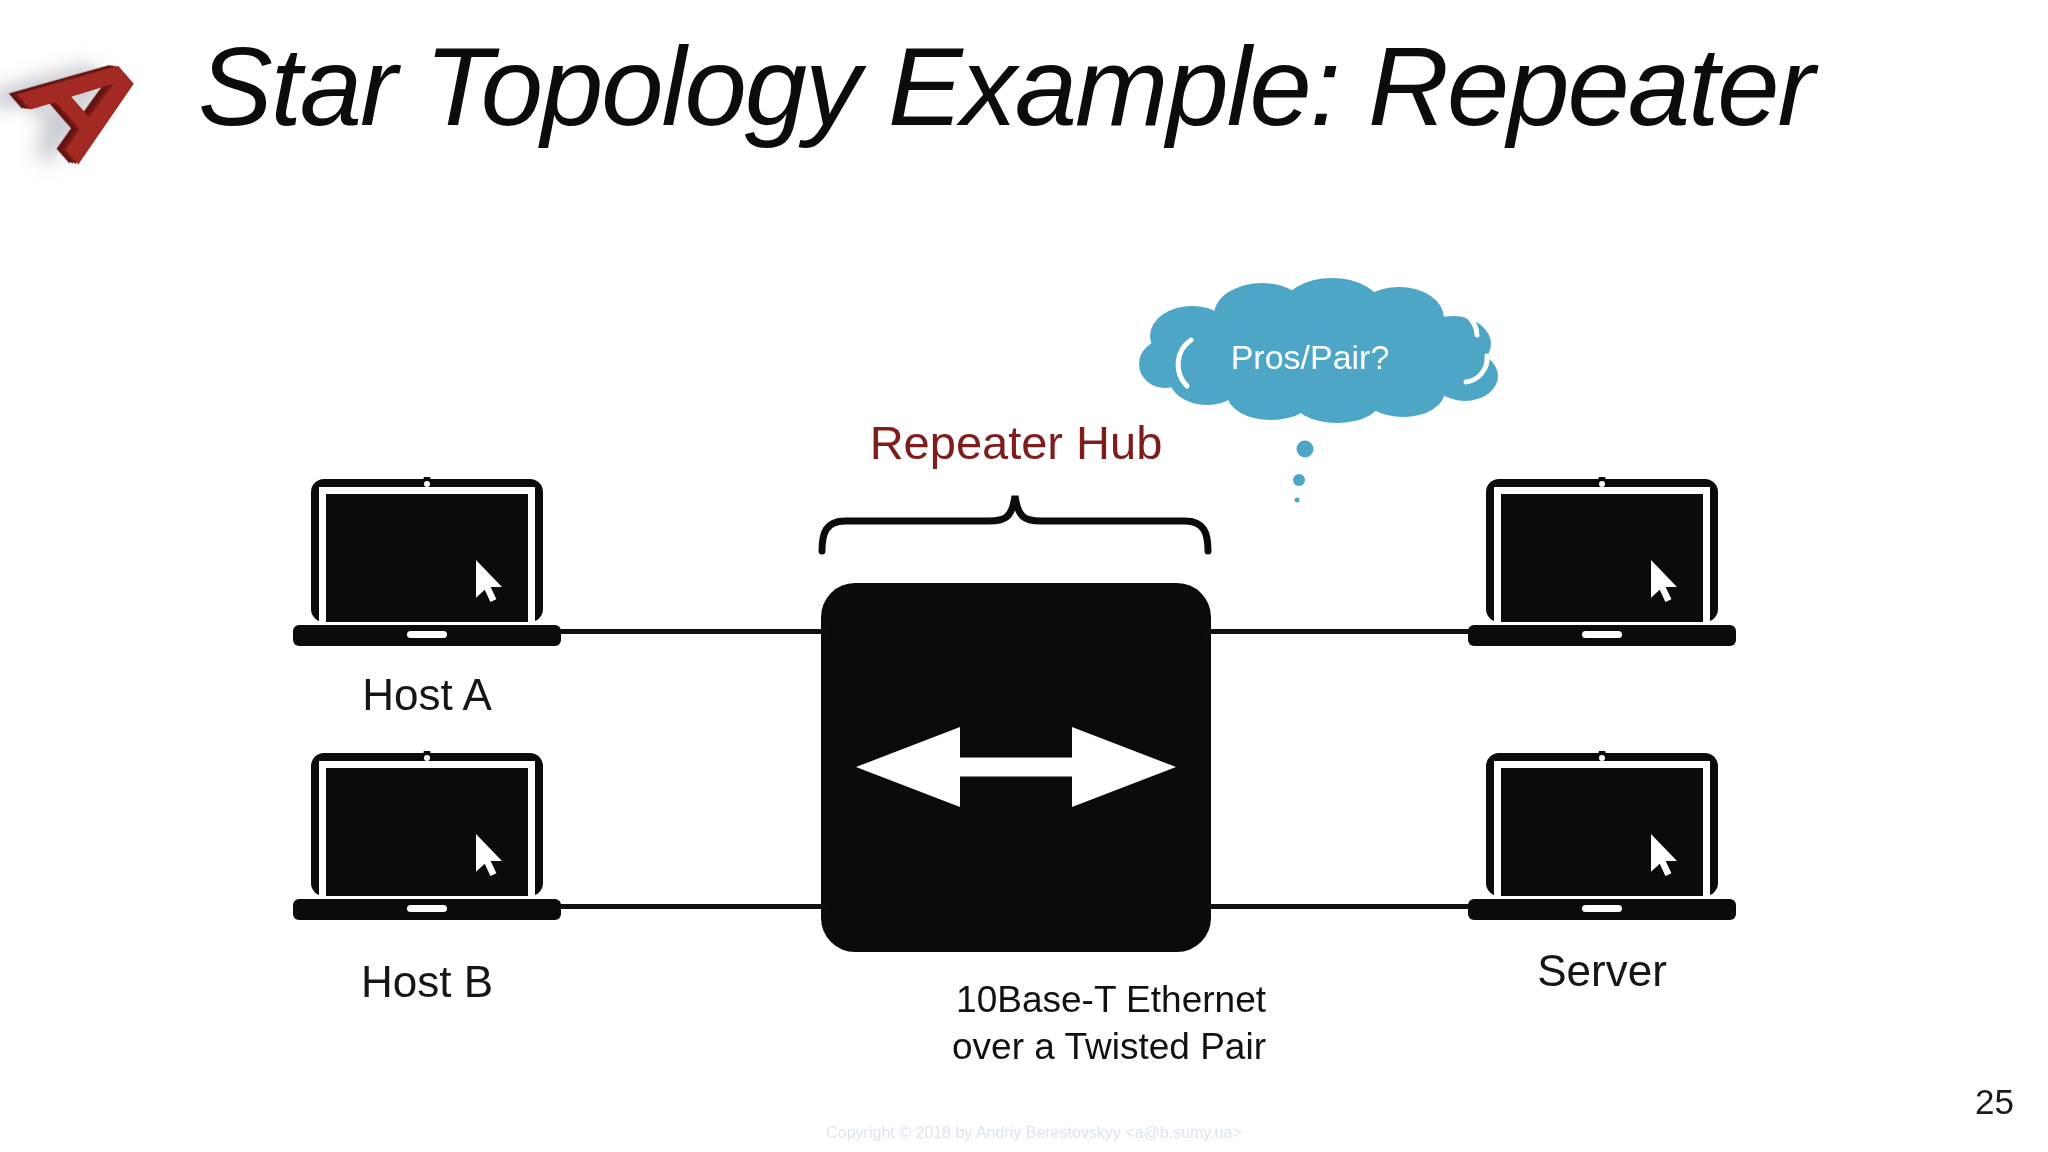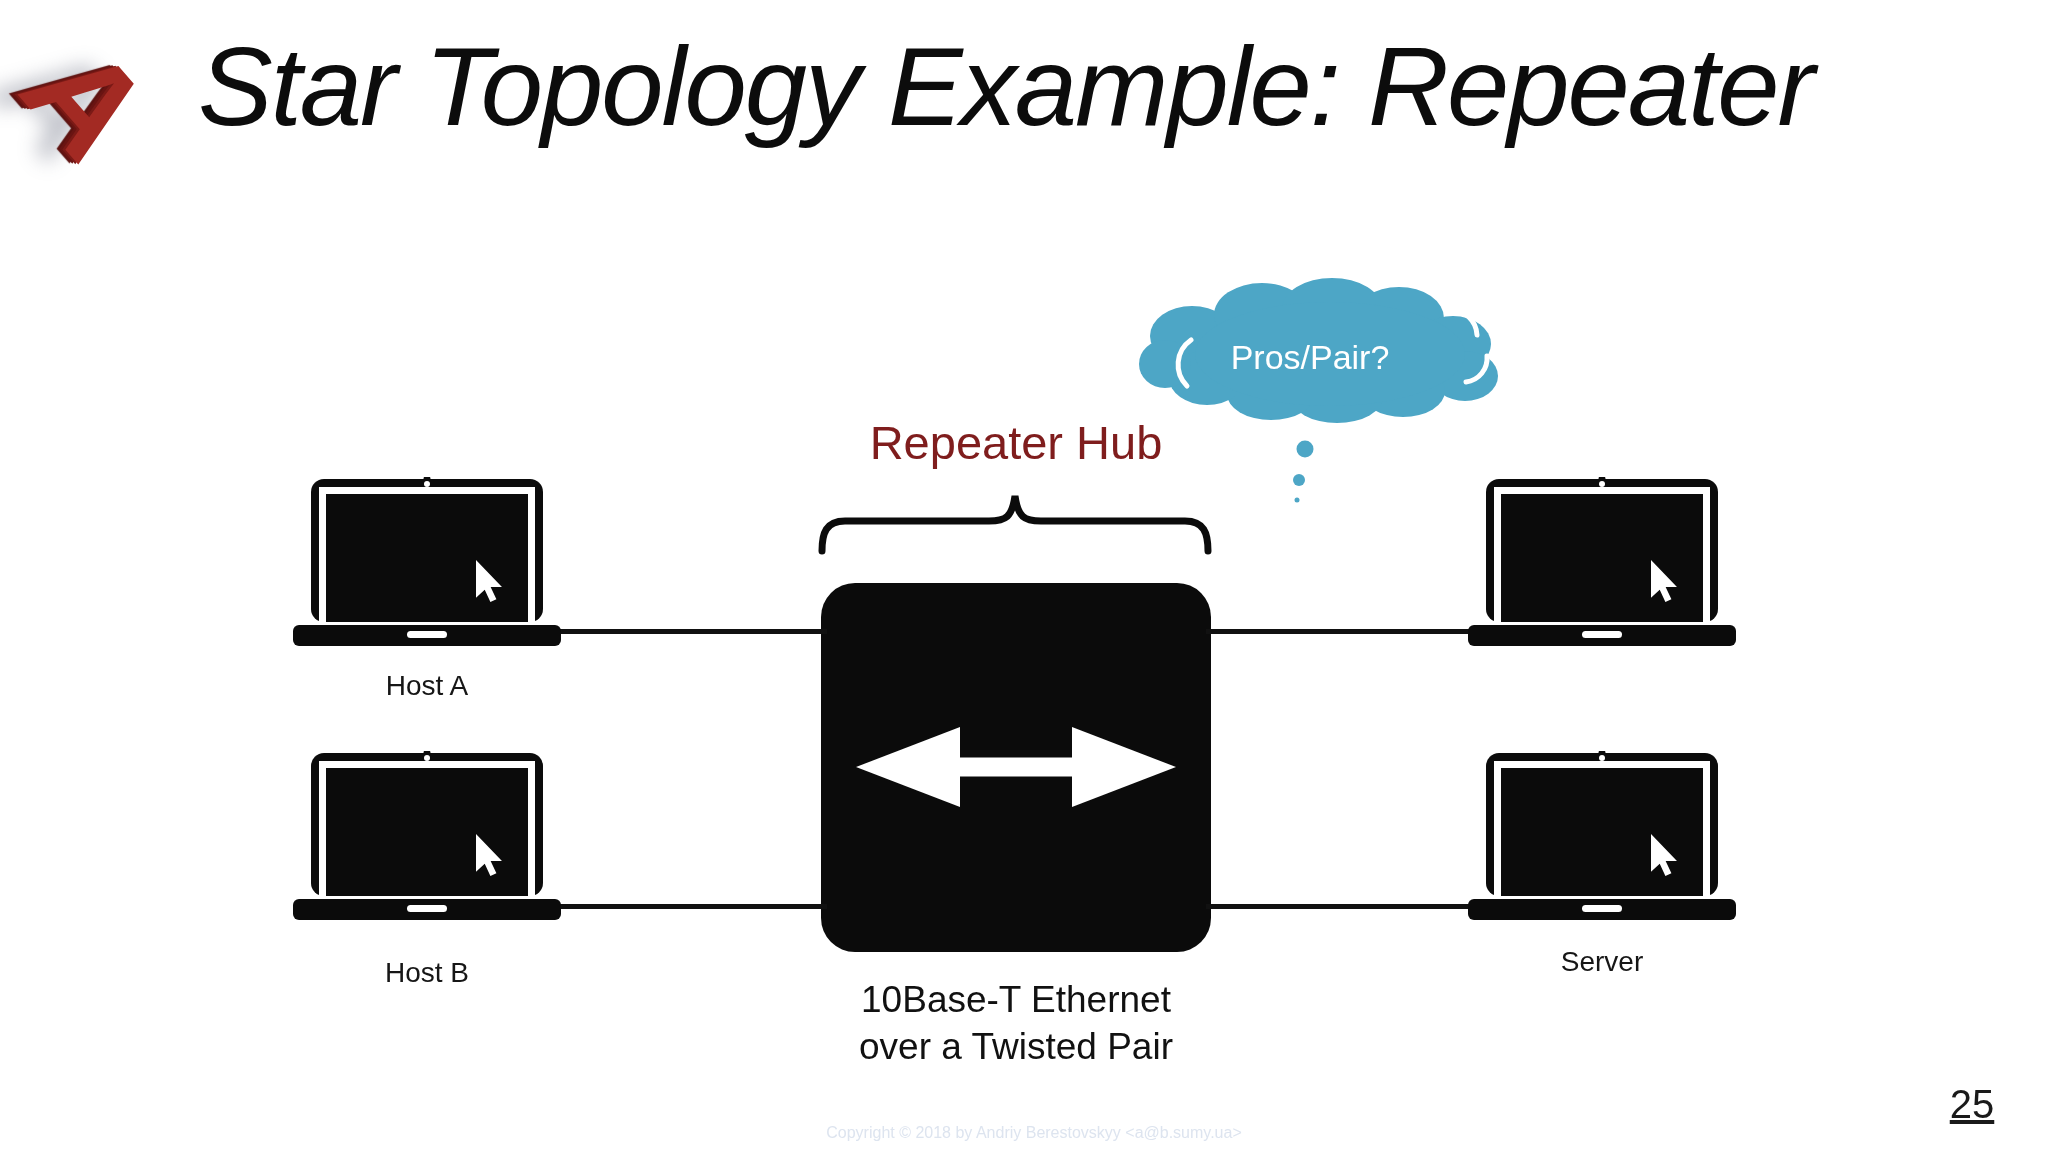--- a/index.html
+++ b/index.html
@@ -24,46 +24,46 @@
                font-size:34px;color:#ffffff;}
   .cloud-dots{position:absolute;left:1280px;top:435px;width:56px;height:76px;}
 
   
   .hub-label{position:absolute;left:816px;top:415px;width:400px;text-align:center;
              font-size:47px;color:#7f1d1d;}
   .brace-svg{position:absolute;left:813px;top:487px;width:400px;height:72px;}
   .hub-box{position:absolute;left:821px;top:583px;width:390px;height:369px;
            background:#0b0b0b;border-radius:34px;}
   .hub-arrow{position:absolute;left:35px;top:144px;width:320px;height:80px;}
-  .hub-caption{position:absolute;left:766px;top:976px;width:500px;text-align:center;
+  .hub-caption{position:absolute;left:766px;top:976px;width:500px;text-align:right;
                font-size:37px;line-height:47px;color:#111;}
 
   
   .cable{position:absolute;height:5px;background:#111;}
   .cable.tl{left:555px;top:629px;width:272px;}
   .cable.bl{left:555px;top:904px;width:272px;}
   .cable.tr{left:1206px;top:629px;width:270px;}
   .cable.br{left:1206px;top:904px;width:270px;}
 
   
   .laptop{position:absolute;width:268px;height:169px;}
   .laptop.host-a{left:293px;top:477px;}
   .laptop.host-b{left:293px;top:751px;}
   .laptop.host-c{left:1468px;top:477px;}
   .laptop.server{left:1468px;top:751px;}
 
-  .node-label{position:absolute;width:268px;text-align:center;font-size:28px;color:#161616;}
+  .node-label{position:absolute;width:268px;text-align:center;font-size:44px;color:#161616;}
   .node-label.la{left:293px;top:670px;}
   .node-label.lb{left:293px;top:946px;margin-top:11px;}
   .node-label.lc{left:1468px;top:670px;}
   .node-label.ls{left:1468px;top:946px;}
 
   
-  .page-number{position:absolute;left:1930px;top:1082px;width:84px;text-align:center;
-               font-size:40px;color:#1a1a1a;text-decoration:underline;}
+  .page-number{position:absolute;left:1930px;top:1082px;width:84px;text-align:right;
+               font-size:35px;color:#1a1a1a;}
   .copyright{position:absolute;left:724px;top:1124px;width:620px;text-align:center;
              font-size:16px;color:#dde4ef;}
   .hidden-defs{position:absolute;width:0;height:0;overflow:hidden;}
 </style>
 </head>
 <body>
 
 <div class="slide">
 
   <svg class="hidden-defs" aria-hidden="true">

